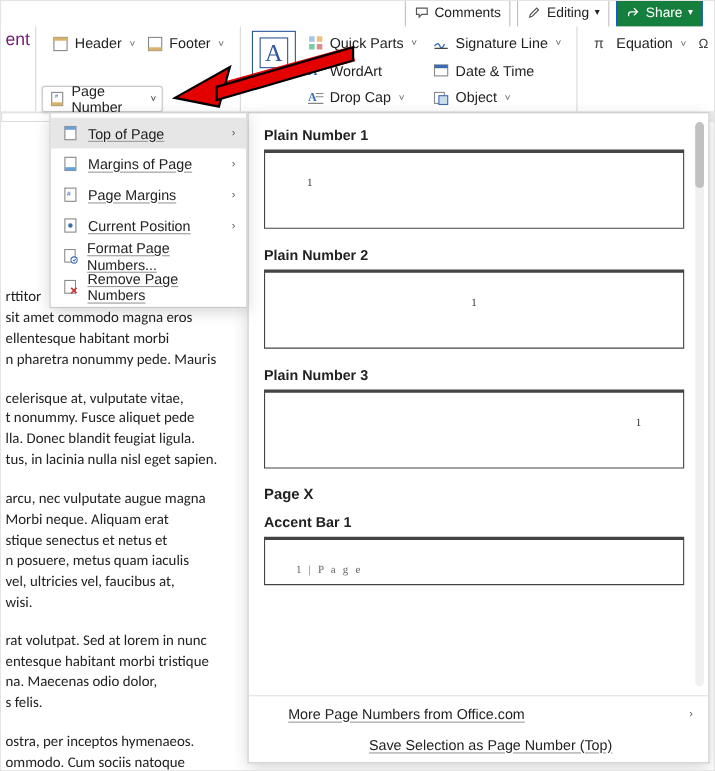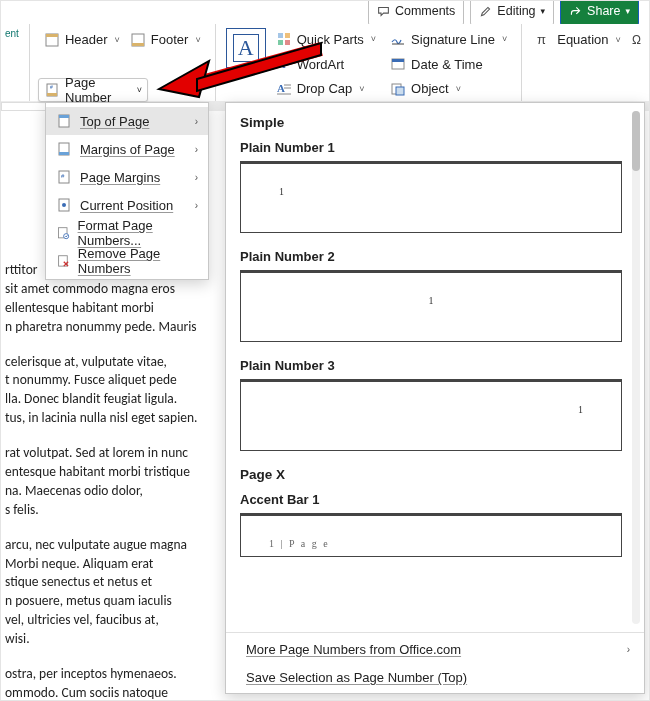--- a/index.html
+++ b/index.html
@@ -24,21 +24,21 @@
   .textbox-big { display:flex; align-items:center; justify-content:center; width:40px; height:40px; border:1px solid #2b579a;}
   .textbox-big .A { font-family: "Times New Roman", serif; font-size: 22px; color:#2b579a; border:1px solid #2b579a; padding:0 4px;}
   .group-textbox { display:flex; flex-direction:row; gap:6px; }
   .col { display:flex; flex-direction:column; gap:2px; }
 
   
   .page-number-btn { position: absolute; top: 77px; left: 37px; width: 110px; height: 24px; background: #fff; border: 1px solid #c9c9c9; border-radius: 3px; display: flex; align-items: center; gap: 5px; padding: 0 5px; box-shadow: 0 1px 2px rgba(0,0,0,.08); cursor: pointer; font-size: 13px; }
   .page-number-btn .chev { font-size: 9px; margin-left: auto; }
 
   
-  .dropdown { position: absolute; top: 101px; left: 44px; width: 164px; background: #fff; border: 1px solid #c7c7c7; box-shadow: 0 4px 14px rgba(0,0,0,.18); padding: 4px 0; z-index: 30; }
+  .dropdown { position: absolute; top: 101px; left: 44px; width: 180px; background: #fff; border: 1px solid #c7c7c7; box-shadow: 0 4px 14px rgba(0,0,0,.18); padding: 4px 0; z-index: 30; }
   .dropdown .item { display: flex; align-items: center; gap: 8px; height: 28px; padding: 0 10px; cursor: pointer; font-size: 13px; }
   .dropdown .item .lbl { text-decoration: underline; text-decoration-color: #999; text-underline-offset: 2px; }
   .dropdown .item .sub { margin-left: auto; font-size: 10px; color:#555; }
   .dropdown .item.hl { background: #e6e6e6; }
   .dropdown .ic { width: 16px; height: 16px; display:inline-flex; align-items:center; justify-content:center;}
 
   
   .gallery { position: absolute; top: 101px; left: 224px; right: 4px; bottom: 6px; background: #fff; border: 1px solid #c7c7c7; box-shadow: 0 4px 14px rgba(0,0,0,.18); z-index: 25; display:flex; flex-direction:column;}
   .gallery-scroll { flex:1; overflow:hidden; position:relative; padding: 10px 22px 4px 14px; }
   .gallery-scrollbar { position:absolute; right:4px; top:8px; bottom:8px; width:8px; background:#f0f0f0; border-radius:4px; }
@@ -46,21 +46,21 @@
   .section-title { font-size: 13.5px; font-weight: 600; margin: 2px 0 10px 0; }
   .item-title { font-size: 13px; font-weight: 600; margin: 2px 0 6px 0; }
   .preview { border:1px solid #444; height: 72px; position: relative; margin-bottom: 16px; background:#fff;}
   .preview.border-top-strong { border-top-width: 3px; }
   .preview .num { position:absolute; font-size:10px; color:#333; font-family:"Times New Roman",serif;}
   .preview .num.left { left: 38px; top: 22px; }
   .preview .num.center { left: 50%; top: 22px; transform:translateX(-50%);}
   .preview .num.right { right: 38px; top: 22px; }
   .preview .accent { left:28px; top:22px; font-size:10px; color:#666; letter-spacing:2px;}
   .gallery-footer { border-top:1px solid #e0e0e0; padding:2px 0;}
-  .gallery-footer .item { display:flex; align-items:center; gap:6px; height:28px; padding:0 14px; cursor:pointer; font-size:13px;}
+  .gallery-footer .item { display:flex; align-items:center; gap:22px; height:28px; padding:0 14px; cursor:pointer; font-size:13px;justify-content:center;}
   .gallery-footer .item .lbl { text-decoration: underline; text-decoration-color:#999; text-underline-offset:2px;}
   .gallery-footer .item .sub { margin-left:auto; font-size:10px; color:#555; }
 
   
   .doc { position:absolute; top:110px; left:0; width:320px; bottom:0; padding: 150px 0 0 4px; font-size:13.5px; line-height:1.4; background:#fff; z-index:5; font-family:"Calibri","Segoe UI",sans-serif; }
   .doc p { margin-bottom:16px;}
   .doc-gap { position:absolute; left:0; right:0; top:100px; height:10px; background:#ececec;}
   .ruler { position:absolute; top:101px; left:0; width:45px; height:9px; background:#fff; border:1px solid #ddd;}
 
   
@@ -91,21 +91,21 @@
         <path fill="none" stroke="#fff" stroke-width="1.4" d="M9 3l4 4-4 4M13 7H6a3 3 0 00-3 3v2"></path>
       </svg>
     <span>Share</span>
     <span class="chev">▾</span>
   </div>
 </div>
 
 <div class="ribbon">
   <div class="ribbon-group" style="width:32px; padding-left:2px;">
     <div style="height:40px"></div>
-    <div style="font-size:10px;color:#0f766e">ent</div>
+    <div style="font-size:16px;color:#701a75">ent</div>
   </div>
 
   <div class="ribbon-group">
     <div class="cmd">
       <span class="ic">
           <svg viewBox="0 0 16 16">
             <rect x="2" y="2" width="12" height="12" fill="#fff" stroke="#888"></rect>
             <rect x="2" y="2" width="12" height="3" fill="#d9b36b"></rect>
           </svg>
         </span>
@@ -221,30 +221,30 @@
 
 <div class="doc-gap"></div>
 <div class="ruler"></div>
 
 <div class="doc">
   <p><span>rttitor</span><br><span>sit amet commodo magna eros</span><br><span>ellentesque habitant morbi</span><br><span>n pharetra nonummy pede. Mauris</span></p>
   <p style="white-space:pre-line">celerisque at, vulputate vitae,
 t nonummy. Fusce aliquet pede
 lla. Donec blandit feugiat ligula.
 tus, in lacinia nulla nisl eget sapien.</p>
-  <p style="white-space:pre-line">rat volutpat. Sed at lorem in nunc
-entesque habitant morbi tristique
-na. Maecenas odio dolor,
-s felis.</p>
   <p style="white-space:pre-line">arcu, nec vulputate augue magna
 Morbi neque. Aliquam erat
 stique senectus et netus et
 n posuere, metus quam iaculis
 vel, ultricies vel, faucibus at,
 wisi.</p>
+  <p style="white-space:pre-line">rat volutpat. Sed at lorem in nunc
+entesque habitant morbi tristique
+na. Maecenas odio dolor,
+s felis.</p>
   <p style="white-space:pre-line">ostra, per inceptos hymenaeos.
 ommodo. Cum sociis natoque</p>
 </div>
 
 <div class="page-number-btn">
   <span class="ic">
       <svg width="16" height="16" viewBox="0 0 16 16">
         <rect x="3" y="2" width="10" height="12" fill="#fff" stroke="#888"></rect>
         <text x="6" y="7" font-size="5" fill="#3a6cb5">#</text>
         <rect x="3" y="11" width="10" height="3" fill="#d9b36b"></rect>
@@ -312,21 +312,20 @@
           <line x1="9" y1="9" x2="14" y2="14" stroke="#c33" stroke-width="1.5"></line>
           <line x1="14" y1="9" x2="9" y2="14" stroke="#c33" stroke-width="1.5"></line>
         </svg>
       </span>
     <span class="lbl">Remove Page Numbers</span>
   </div>
 </div>
 
 <div class="gallery">
   <div class="gallery-scroll">
-    <div class="section-title">Simple</div>
 
     <div class="item-title">Plain Number 1</div>
     <div class="preview border-top-strong">
       <span class="num left">1</span>
     </div>
 
     <div class="item-title">Plain Number 2</div>
     <div class="preview border-top-strong">
       <span class="num center">1</span>
     </div>

